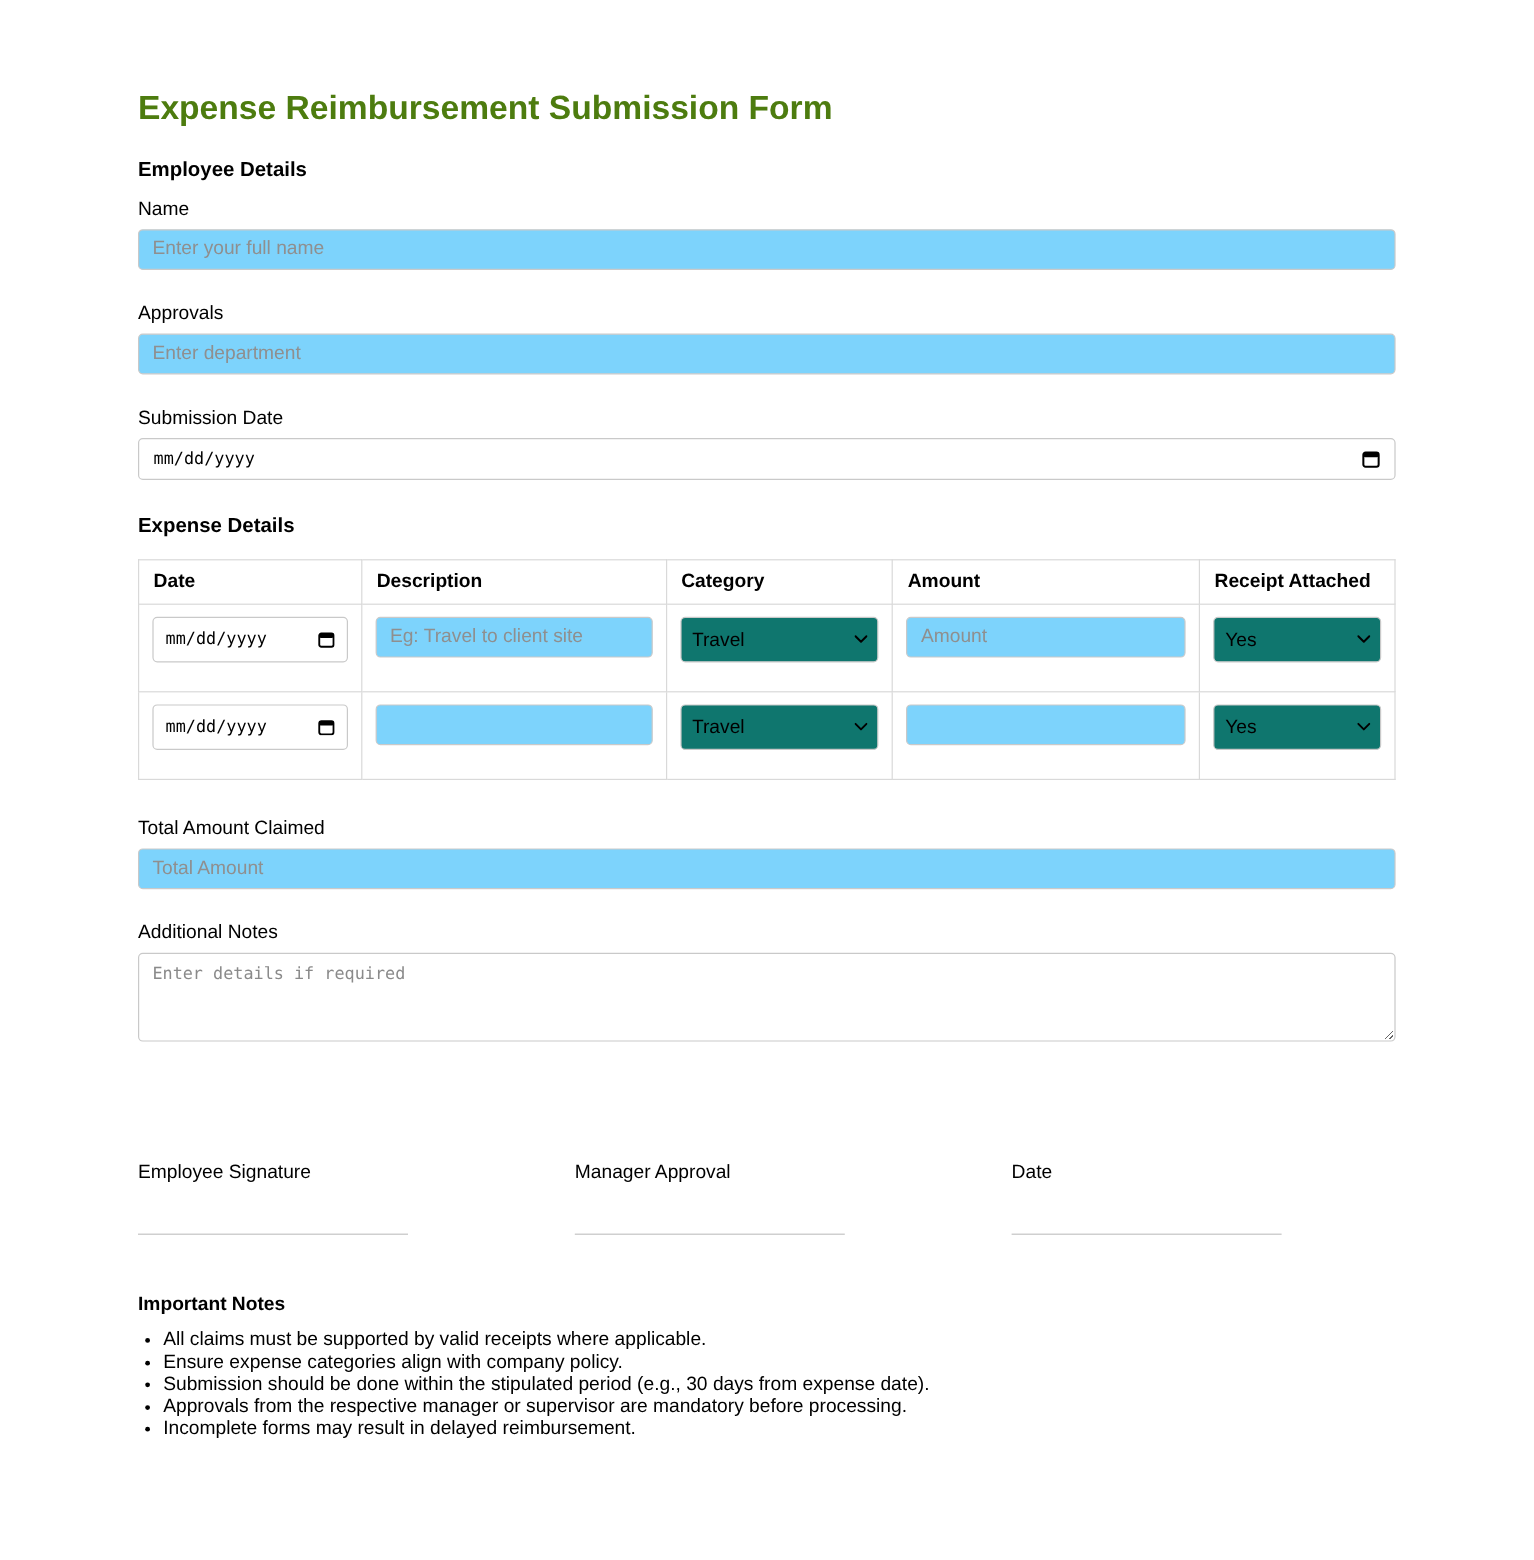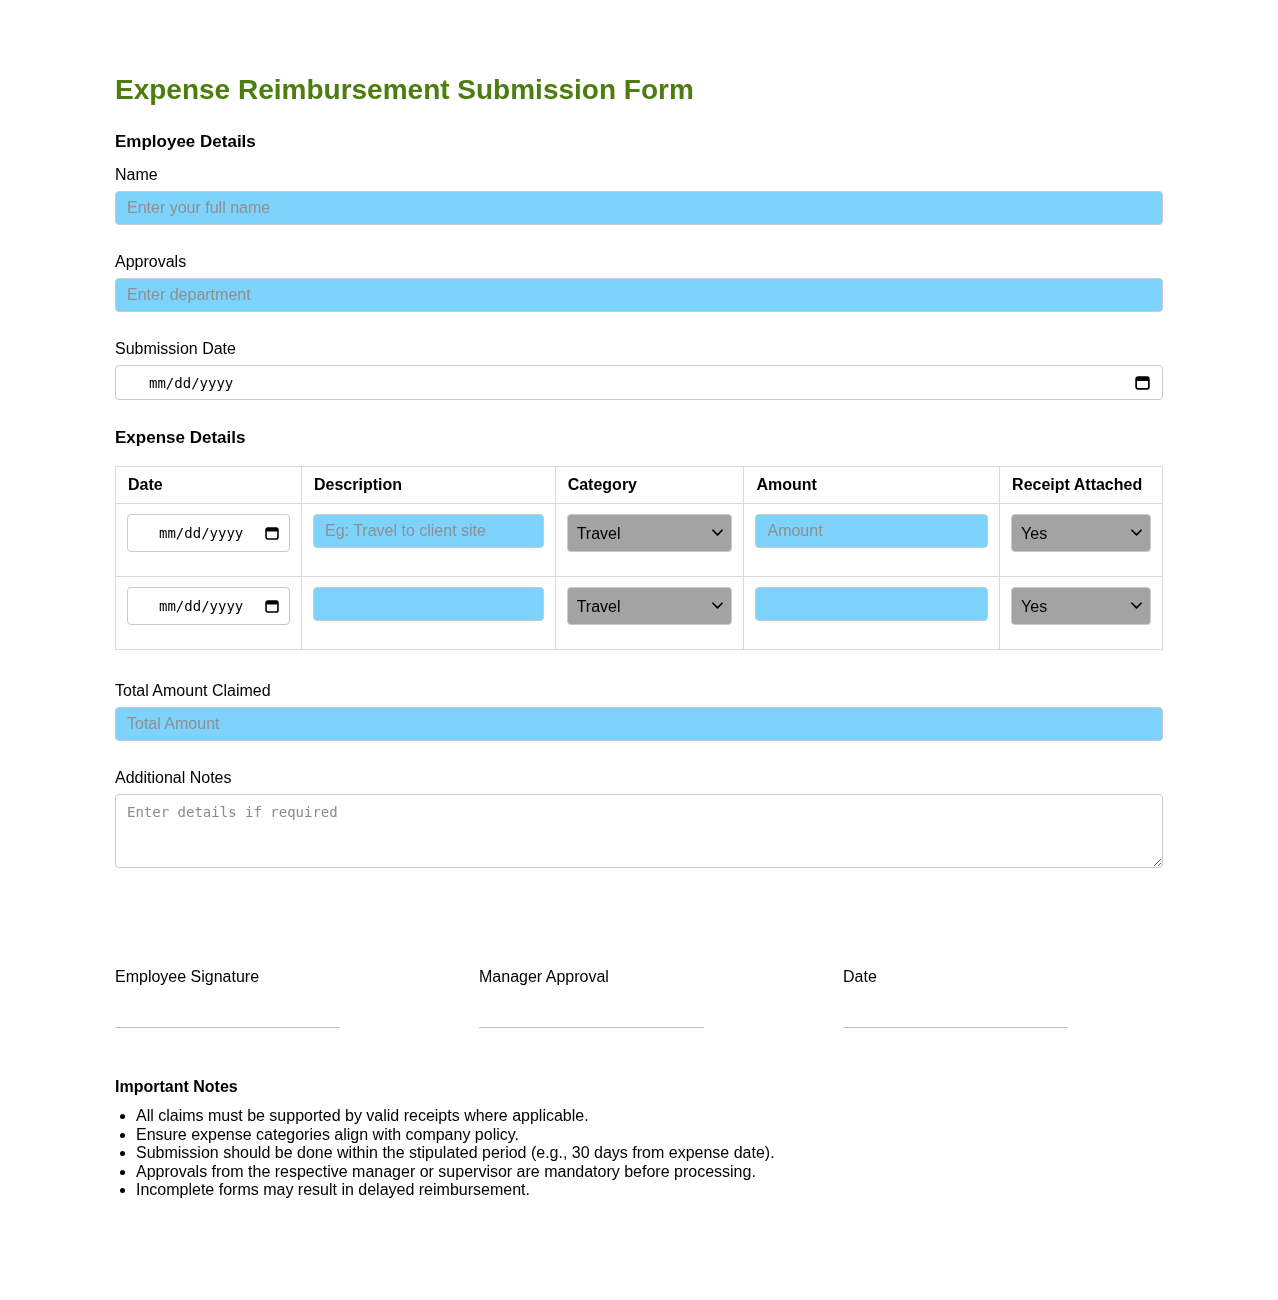--- a/index.html
+++ b/index.html
@@ -59,21 +59,20 @@
     align-items: center;
     justify-content: space-between;
     padding: 0 12px;
     cursor: default;
   }
   .date-input .date-text {
     font-family: "DejaVu Sans Mono", monospace;
     font-size: 14px;
     color: #000;
     white-space: nowrap;
-    margin-left: 21px;
   }
   .cal-icon { display: inline-flex; align-items: center; }
 
   
   table.expense-table {
     width: 100%;
     border-collapse: collapse;
     margin-top: 18px;
   }
   table.expense-table th,
@@ -94,21 +93,21 @@
   th.col-amt  { width: 256px; }
   th.col-rec  { width: 163px; }
   td .date-input { height: 38px; padding: 0 10px; }
 
   .select-wrap { position: relative; width: 100%; }
   .select-wrap select {
     width: 100%;
     height: 38px;
     border: 1px solid #c9c9c9;
     border-radius: 4px;
-    background: #a3a3a3;
+    background: #0f766e;
     font-family: "Liberation Sans", sans-serif;
     font-size: 16px;
     color: #000;
     padding: 0 26px 0 9px;
     -webkit-appearance: none;
     -moz-appearance: none;
     appearance: none;
     outline: none;
   }
   .select-wrap .chev {

